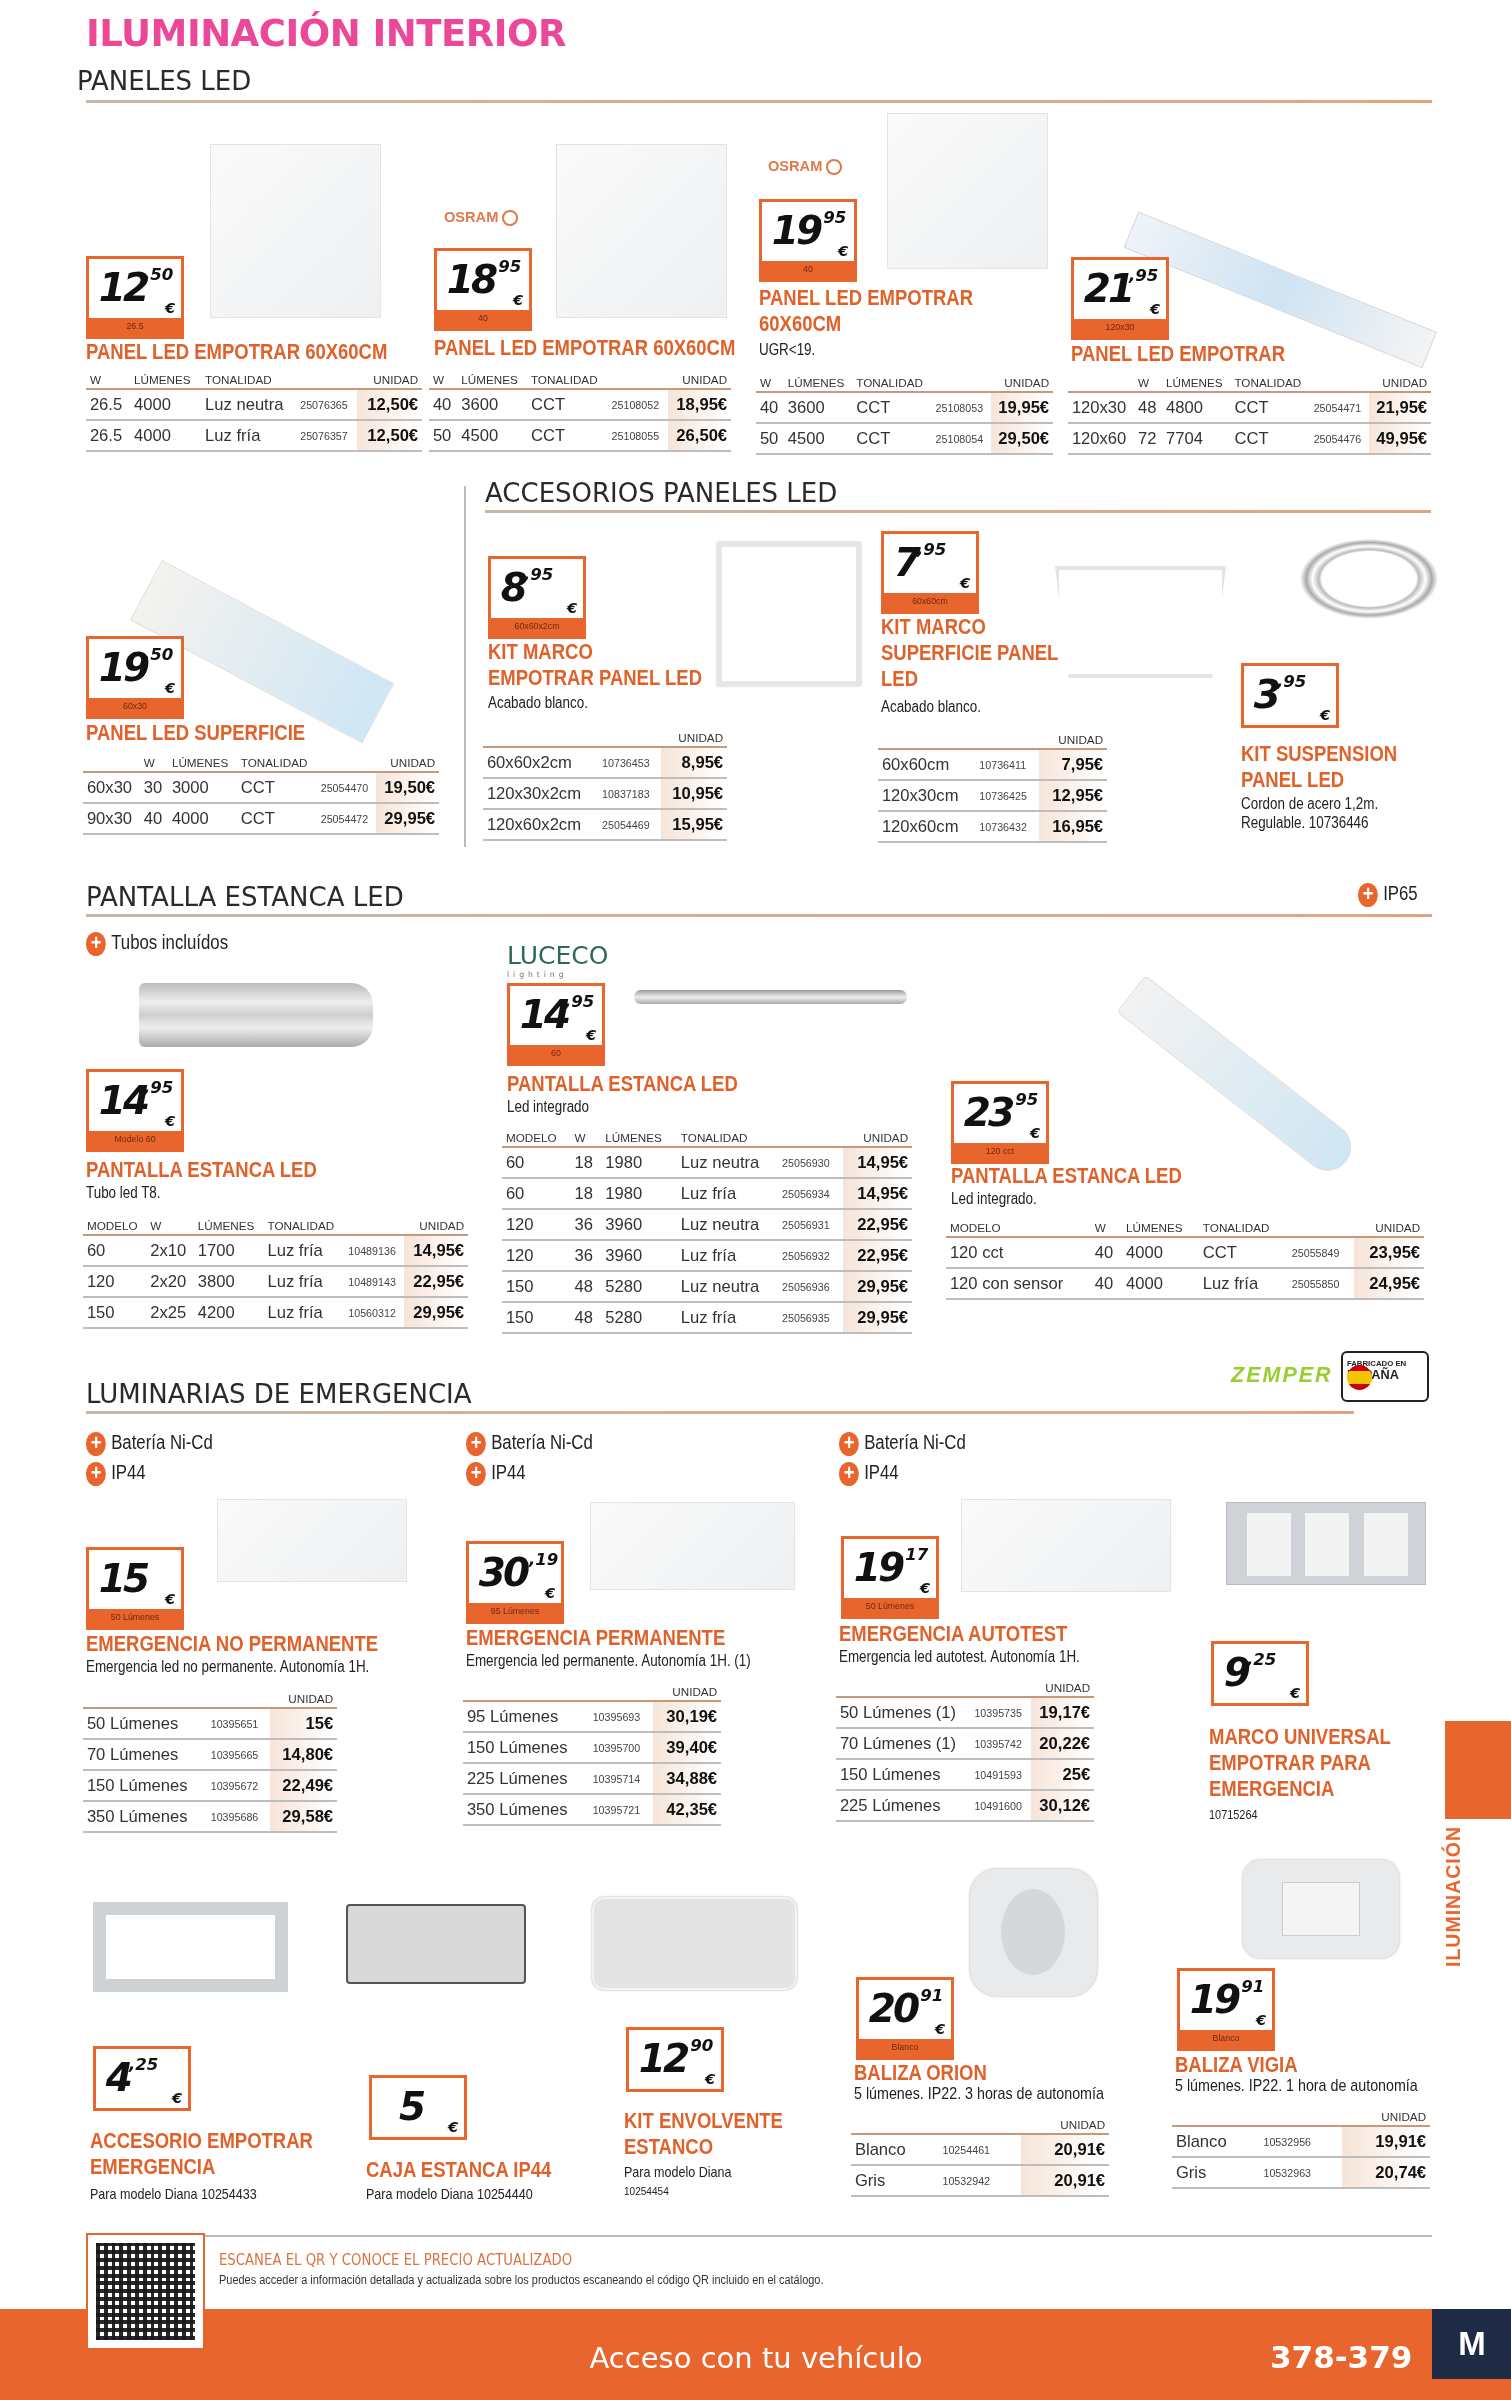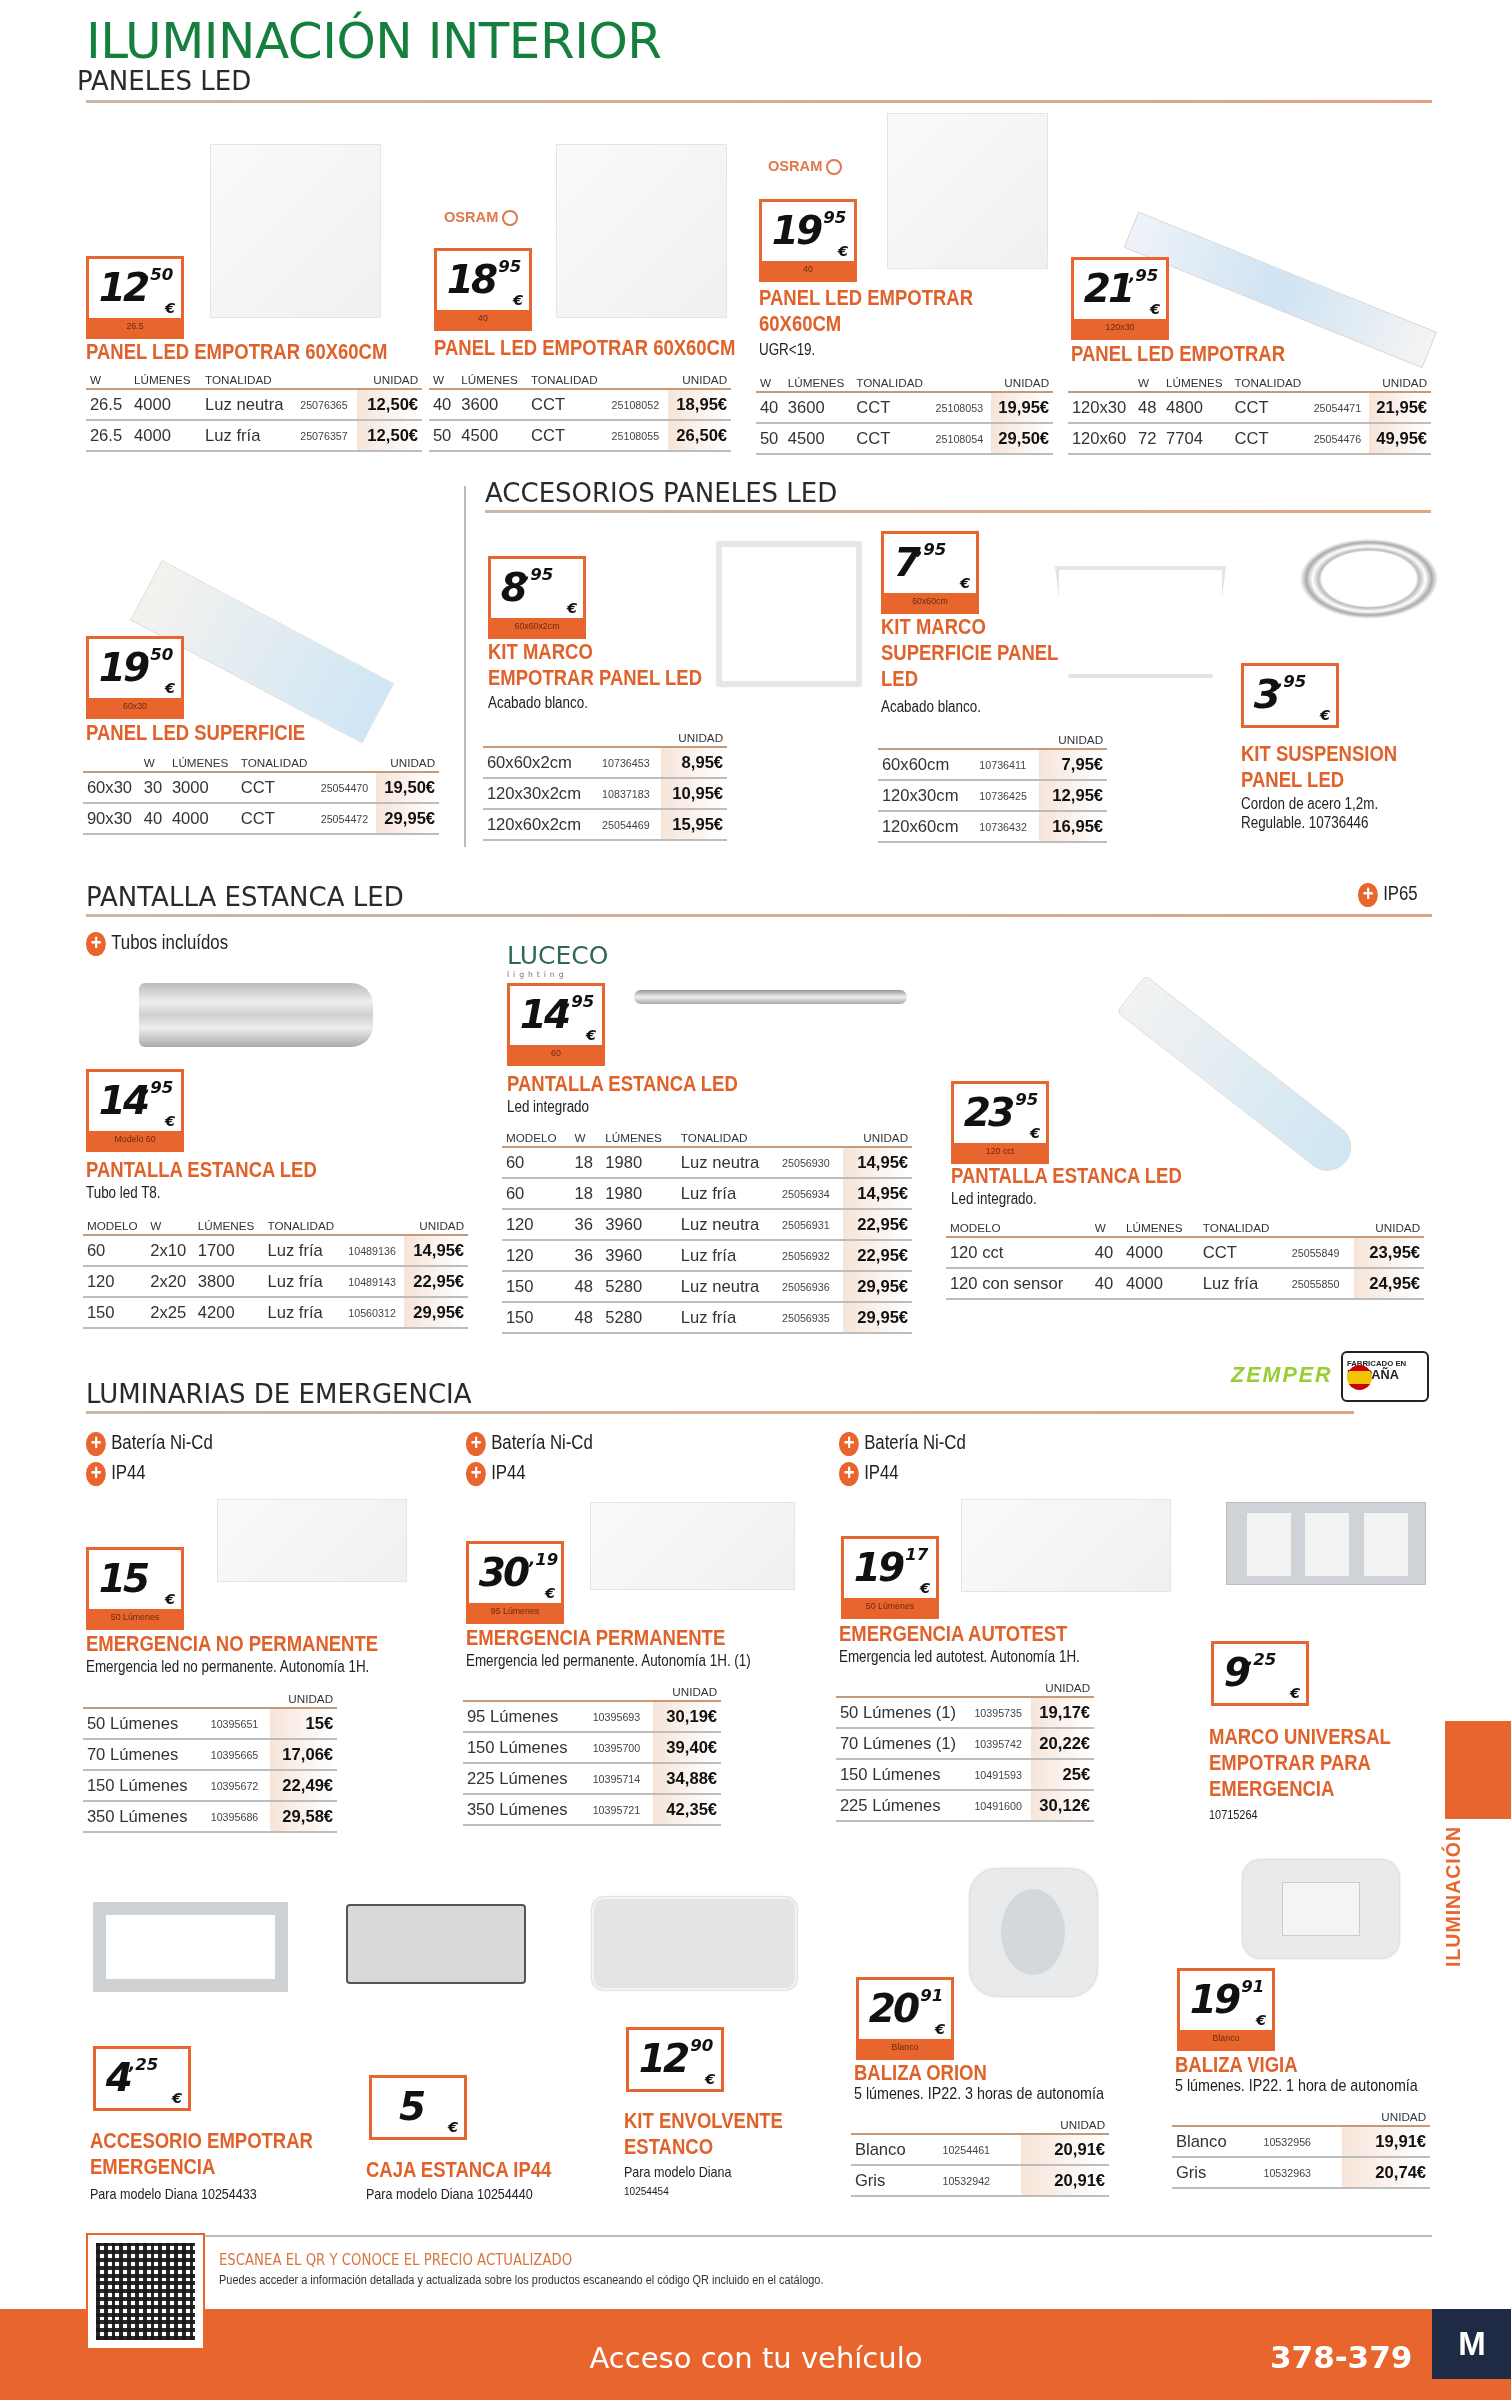--- a/index.html
+++ b/index.html
@@ -1,18 +1,18 @@
 <!DOCTYPE html>
 <html><head>
 <meta charset="utf-8">
 <style>
 *{box-sizing:border-box;margin:0;padding:0}
 body{width:1512px;height:2400px;background:#fff;position:relative;overflow:hidden;font-family:"Liberation Sans",sans-serif;color:#222}
 .abs{position:absolute}
-.h1{font-family:"DejaVu Sans",sans-serif;font-weight:normal;font-size:50px;color:#15803d;letter-spacing:-0.5px}
+.h1{font-family:"DejaVu Sans",sans-serif;font-weight:bold;font-size:37px;color:#ec4899;letter-spacing:-0.5px}
 .h2{font-family:"DejaVu Sans",sans-serif;font-size:26px;color:#2a2a2a}
 .rule{height:2.9px;background:linear-gradient(90deg,#c9b7a6,#e0a580)}
 .ptitle{font-family:"Liberation Sans",sans-serif;font-weight:bold;color:#e0622a;font-size:21.5px;line-height:26px;transform:scaleX(0.86);transform-origin:left}
 .pdesc{font-size:15.6px;color:#222;line-height:18.5px;transform:scaleX(0.86);transform-origin:left;white-space:nowrap}
 .tag{border:3.9px solid #e8652d;background:#fff;width:98px}
 .tag .num{height:59px;position:relative;font-family:"DejaVu Sans",sans-serif;font-weight:bold;font-style:italic;color:#111}
 .tag .int{position:absolute;left:9.8px;top:5.9px;font-size:39px;letter-spacing:-2.9px}
 .tag .dec{position:absolute;top:5.9px;font-size:16.6px}
 .tag .eur{position:absolute;right:5.9px;bottom:2px;font-size:14.6px}
 .tag .sub{background:#e8652d;color:#6b2a10;font-size:8.8px;text-align:center;height:17.6px;line-height:17.6px}
@@ -523,21 +523,21 @@
         <th class="r">UNIDAD</th>
       </tr>
   <tr>
         <td>50 Lúmenes</td>
         <td class="code">10395651</td>
         <td class="price">15€</td>
       </tr>
   <tr>
         <td>70 Lúmenes</td>
         <td class="code">10395665</td>
-        <td class="price">17,06€</td>
+        <td class="price">14,80€</td>
       </tr>
   <tr>
         <td>150 Lúmenes</td>
         <td class="code">10395672</td>
         <td class="price">22,49€</td>
       </tr>
   <tr>
         <td>350 Lúmenes</td>
         <td class="code">10395686</td>
         <td class="price">29,58€</td>

